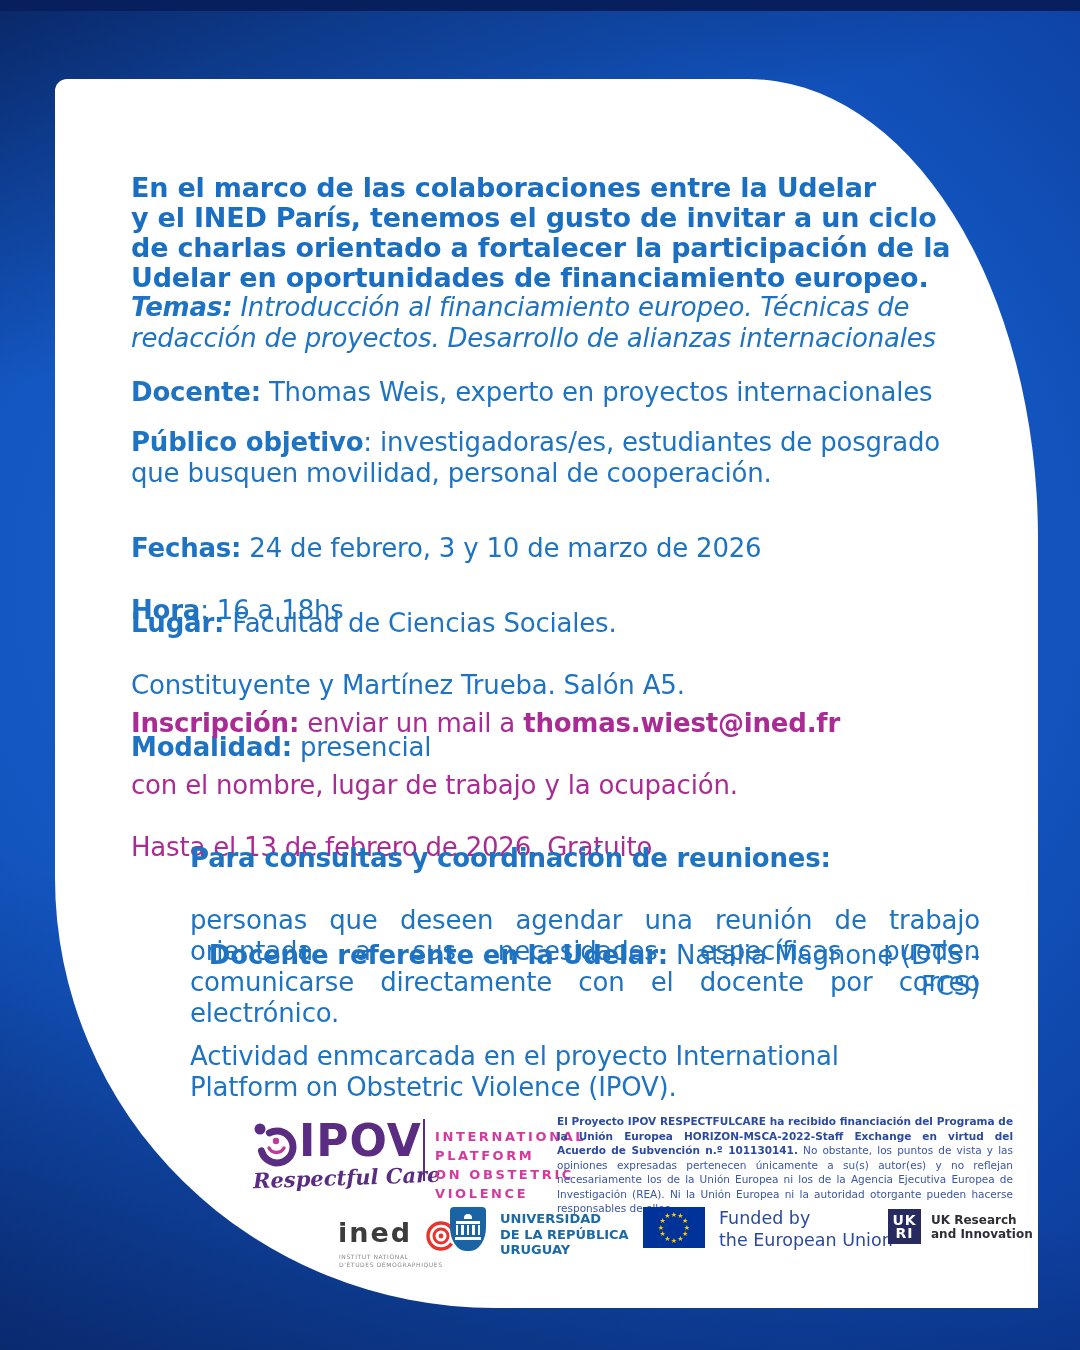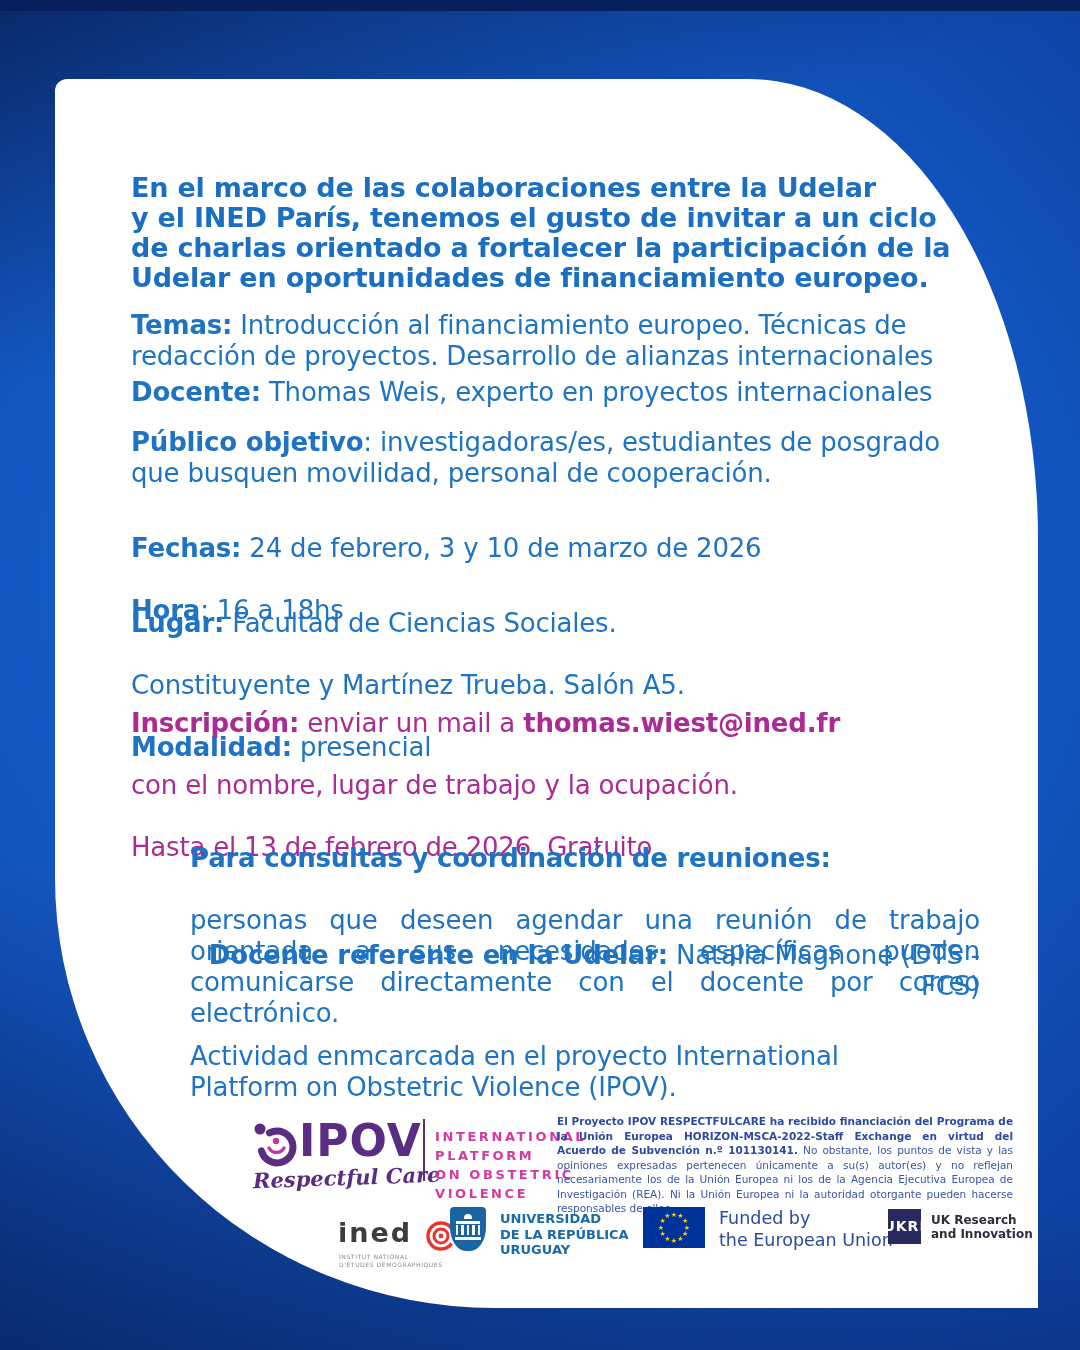--- a/index.html
+++ b/index.html
@@ -59,36 +59,36 @@
   
   .eu{left:588px;top:1126px;width:260px;height:60px;}
   .eu-flag{position:absolute;left:0;top:2px;width:62px;height:41px;background:#003399;}
   .eu-flag .star{position:absolute;color:#ffcc00;font-size:7px;line-height:7px;}
   .eu-text{position:absolute;left:76px;top:2px;font-size:17.5px;font-weight:normal;color:#2b4a9e;
            line-height:22px;white-space:pre-line;}
   
   .ukri{left:833px;top:1130px;width:210px;height:50px;}
   .ukri-mark{position:absolute;left:0;top:0;width:33px;height:35px;background:#262a5e;color:#fff;
              font-weight:bold;font-size:14px;line-height:13px;letter-spacing:1px;
-             display:flex;flex-direction:row;align-items:center;justify-content:center;}
+             display:flex;flex-direction:column;align-items:center;justify-content:center;}
   .ukri-text{position:absolute;left:43px;top:5px;font-size:12px;font-weight:bold;color:#2e2e38;
              line-height:13.5px;white-space:pre-line;}
 </style>
 </head>
 <body>
 
 <div class="canvas">
   <div class="sheet">
 
     <div class="para intro">En el marco de las colaboraciones entre la Udelar
 y el INED París, tenemos el gusto de invitar a un ciclo
 de charlas orientado a fortalecer la participación de la
 Udelar en oportunidades de financiamiento europeo.</div>
 
-    <div class="para" style="top:231px;"><span class="lbl">Temas:</span><span> Introducción al financiamiento europeo. Técnicas de redacción de proyectos. Desarrollo de alianzas internacionales</span></div>
+    <div class="para" style="top:213px;font-style:italic;"><span class="lbl">Temas:</span><span> Introducción al financiamiento europeo. Técnicas de redacción de proyectos. Desarrollo de alianzas internacionales</span></div>
 
     <div class="para" style="top:298px;"><span class="lbl">Docente:</span><span> Thomas Weis, experto en proyectos internacionales</span></div>
 
     <div class="para" style="top:348px;"><span class="lbl">Público objetivo</span><span>: investigadoras/es, estudiantes de posgrado que busquen movilidad, personal de cooperación.</span></div>
 
     <div class="para" style="top:423px;">
       <div><span class="lbl">Fechas:</span><span> 24 de febrero, 3 y 10 de marzo de 2026</span></div>
       <div><span class="lbl">Hora</span><span>: 16 a 18hs</span></div>
     </div>
 

